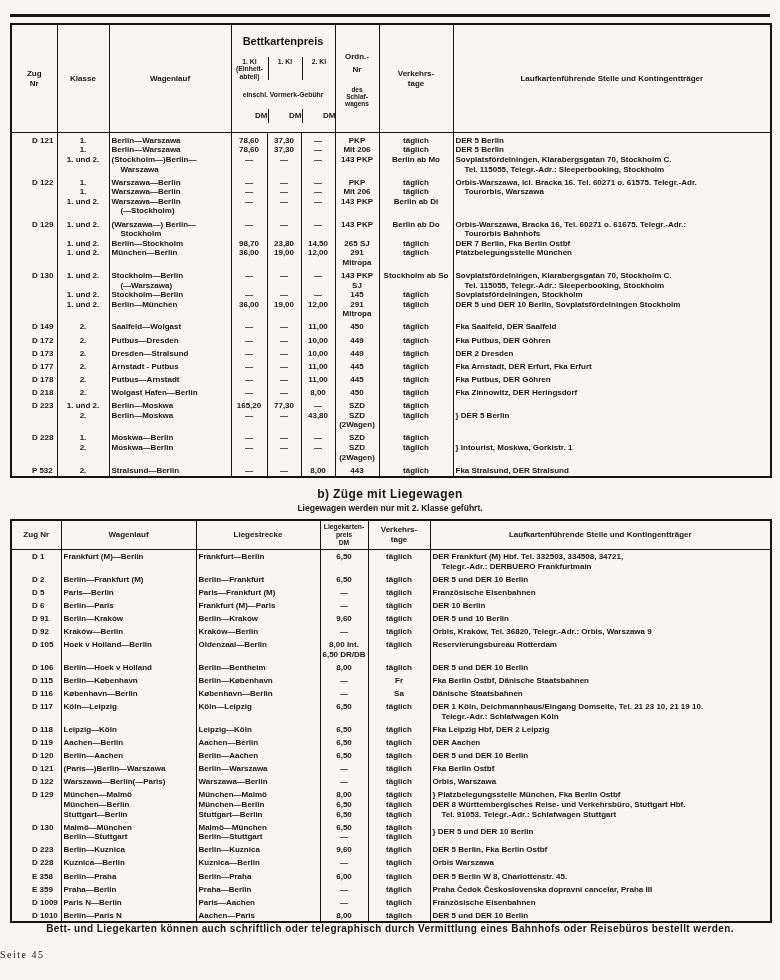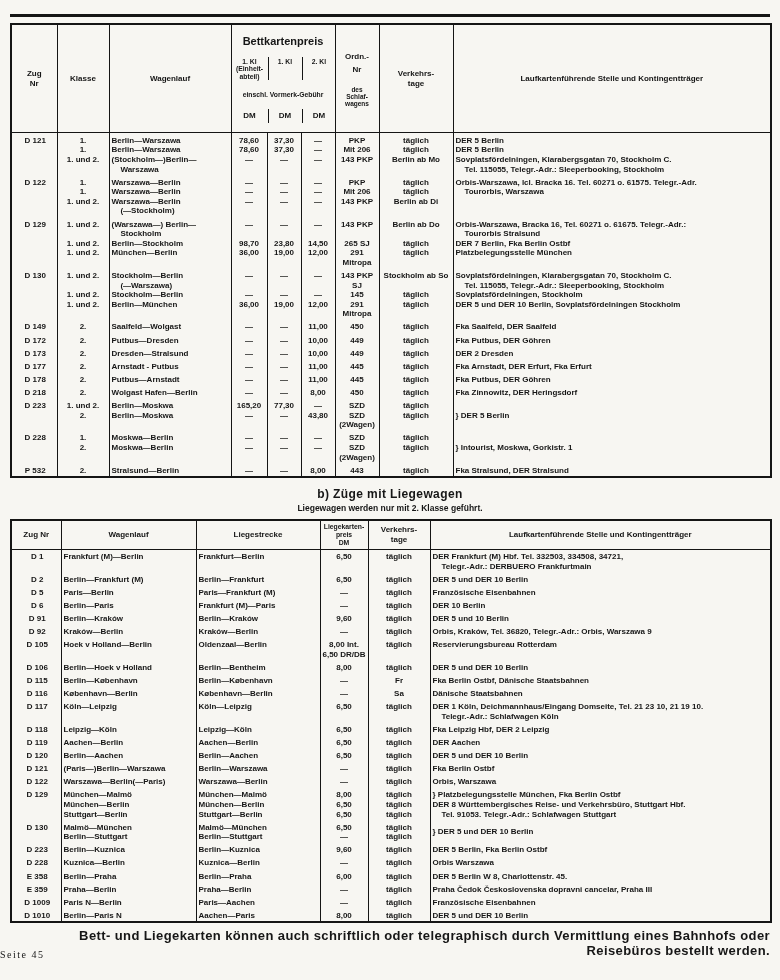--- a/index.html
+++ b/index.html
@@ -16,38 +16,38 @@
     font-size:8px;font-weight:bold;white-space:pre-line;line-height:9.5px;padding:2px 1px;}
   tbody td{padding:2.5px 2px 1px 2px;font-size:8px;font-weight:bold;}
   .ln{line-height:9.6px;white-space:pre;}
   .c-zug{width:46px;} .c-kl{width:52px;} .c-lauf{width:122px;}
   .c-p1{width:36px;} .c-p2{width:34px;} .c-p3{width:34px;}
   .c-ordn{width:44px;} .c-tage{width:74px;} .c-stelle{width:318px;}
   .z-zug{width:50px;} .z-lauf{width:135px;} .z-strecke{width:124px;}
   .z-preis{width:48px;} .z-tage{width:62px;} .z-stelle{width:341px;}
   td.a-c{text-align:center;}
   td.a-l{text-align:left;}
-  td.zugcell{padding-left:4px;text-align:center;}
+  td.zugcell{padding-left:20px;}
   td.mid{vertical-align:middle;}
   .bett-th{padding:0;}
   .bett-title{font-size:11px;padding:2px 0 1px 0;}
   .bett-cols{display:grid;grid-template-columns:36px 34px 34px;}
   .bett-cols > div{font-size:6.8px;line-height:7.6px;white-space:pre-line;padding-top:1px;}
   .bett-cols > div + div{border-left:1px solid #151515;}
   .bett-sub2{padding-top:6px;}
   .einschl{font-size:6.8px;line-height:8px;padding:1px 0;}
-  .dm-row{display:grid;grid-template-columns:36px 34px 34px;}
+  .dm-row{display:grid;grid-template-columns:36px 34px 34px;text-align:right;}
   .dm-row > div{font-size:8px;padding:2px 0 2px 0;}
   .dm-row > div + div{border-left:1px solid #151515;}
   .ordn-top{font-size:8px;line-height:13px;white-space:pre-line;}
   .ordn-sub{font-size:6.5px;line-height:7px;white-space:pre-line;margin-top:1px;}
   .sect-head{text-align:center;margin:9px 0 2px 0;}
   .sect-title{font-size:12px;font-weight:bold;letter-spacing:0.4px;}
   .sect-sub{font-size:8.5px;font-weight:bold;margin-top:2px;margin-bottom:6px;}
-  .foot-note{font-size:13px;font-weight:bold;text-align:right;margin-top:5px;letter-spacing:0.4px;}
+  .foot-note{font-size:10px;font-weight:bold;text-align:center;letter-spacing:0.4px;}
   .page-num{position:absolute;bottom:20px;left:0;width:100%;text-align:left;
     font-family:"Liberation Serif",serif;font-size:10px;letter-spacing:1.5px;}
 </style>
 </head>
 <body>
 
 <div class="page">
   <div class="top-rule"></div>
 
   <table>
@@ -249,21 +249,21 @@
           </td>
           <td class="a-c">
             <div class="ln">Berlin ab Do</div>
             <div class="ln">&nbsp;</div>
             <div class="ln">täglich</div>
             <div class="ln">täglich</div>
             <div class="ln">&nbsp;</div>
           </td>
           <td class="a-l">
             <div class="ln">Orbis-Warszawa, Bracka 16, Tel. 60271 o. 61675. Telegr.-Adr.:</div>
-            <div class="ln">    Tourorbis Stralsund</div>
+            <div class="ln">    Tourorbis Bahnhofs</div>
             <div class="ln">DER 7 Berlin, Fka Berlin Ostbf</div>
             <div class="ln">Platzbelegungsstelle München</div>
           </td>
         </tr>
         <tr>
           <td class="a-l zugcell">
             <div class="ln">D 130</div>
           </td>
           <td class="a-c">
             <div class="ln">1. und 2.</div>

